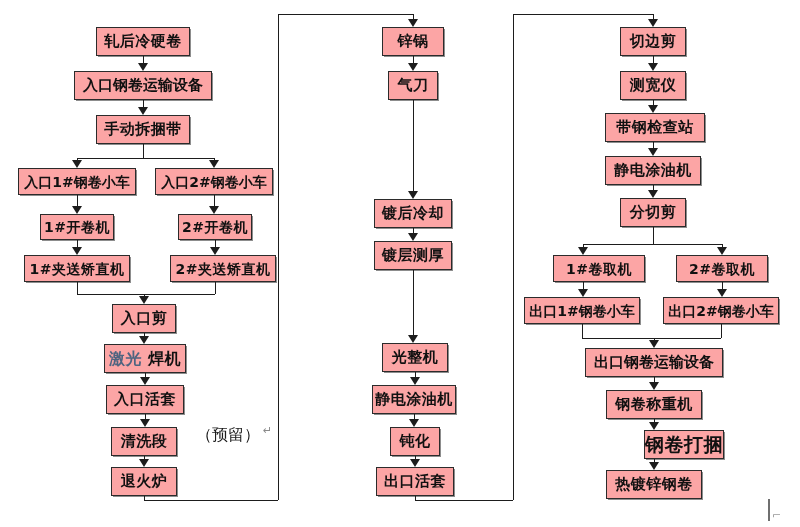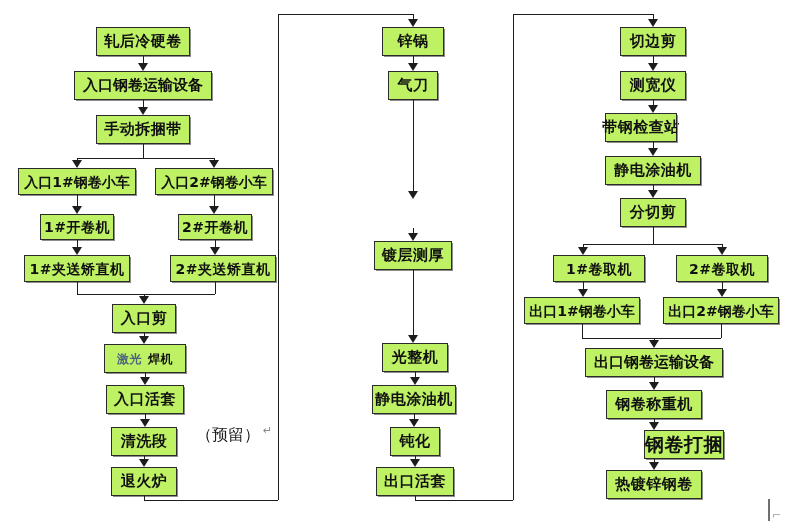--- a/index.html
+++ b/index.html
@@ -13,21 +13,21 @@
     width:800px;
     height:527px;
     background:#ffffff;
     overflow:hidden;
   }
   
   .node{
     position:absolute;
     box-sizing:border-box;
     border:1.4px solid #2b2b2b;
-    background:#bef264;
+    background:#fca5a5;
     color:#111111;
     display:flex;
     align-items:center;
     justify-content:center;
     font-weight:bold;
     letter-spacing:.5px;
     white-space:nowrap;
     line-height:1;
     text-align:center;
   }
@@ -115,39 +115,42 @@
     </div>
     <div class="node" style="left: 24px; top: 255px; width: 106px; height: 27px; font-size: 14px;">
       <span>1#夹送矫直机</span>
     </div>
     <div class="node" style="left: 162px; top: 255px; width: 106px; height: 27px; font-size: 14px; margin-left: 8px;">
       <span>2#夹送矫直机</span>
     </div>
     <div class="node" style="left: 112px; top: 304px; width: 64px; height: 29px; font-size: 15px;">
       <span>入口剪</span>
     </div>
-    <div class="node" style="left: 104px; top: 344px; width: 82px; height: 29px; font-size: 12px;">
+    <div class="node" style="left: 104px; top: 344px; width: 82px; height: 29px; font-size: 16px;">
       <span class="laser">激光</span>
       <span>焊机</span>
     </div>
     <div class="node" style="left: 106px; top: 385px; width: 78px; height: 29px; font-size: 15px;">
       <span>入口活套</span>
     </div>
     <div class="node" style="left: 111px; top: 427px; width: 66px; height: 29px; font-size: 15px;">
       <span>清洗段</span>
     </div>
     <div class="node" style="left: 111px; top: 467px; width: 66px; height: 29px; font-size: 15px;">
       <span>退火炉</span>
     </div>
     <div class="node" style="left: 382px; top: 27px; width: 62px; height: 29px; font-size: 15px;">
       <span>锌锅</span>
     </div>
     <div class="node" style="left: 388px; top: 71px; width: 50px; height: 29px; font-size: 15px;">
       <span>气刀</span>
     </div>
+    <div class="node" style="left: 374px; top: 199px; width: 78px; height: 29px; font-size: 15px;">
+      <span>镀后冷却</span>
+    </div>
     <div class="node" style="left: 374px; top: 241px; width: 78px; height: 29px; font-size: 15px;">
       <span>镀层测厚</span>
     </div>
     <div class="node" style="left: 382px; top: 343px; width: 66px; height: 29px; font-size: 15px;">
       <span>光整机</span>
     </div>
     <div class="node" style="left: 372px; top: 385px; width: 84px; height: 29px; font-size: 15px;">
       <span>静电涂油机</span>
     </div>
     <div class="node" style="left: 390px; top: 427px; width: 50px; height: 29px; font-size: 15px;">
@@ -155,21 +158,21 @@
     </div>
     <div class="node" style="left: 376px; top: 467px; width: 78px; height: 29px; font-size: 15px;">
       <span>出口活套</span>
     </div>
     <div class="node" style="left: 620px; top: 27px; width: 66px; height: 29px; font-size: 15px;">
       <span>切边剪</span>
     </div>
     <div class="node" style="left: 620px; top: 71px; width: 66px; height: 29px; font-size: 15px;">
       <span>测宽仪</span>
     </div>
-    <div class="node" style="left: 605px; top: 113px; width: 72px; height: 29px; font-size: 15px;">
+    <div class="node" style="left: 605px; top: 113px; width: 100px; height: 29px; font-size: 15px;">
       <span>带钢检查站</span>
     </div>
     <div class="node" style="left: 620px; top: 198px; width: 66px; height: 29px; font-size: 15px;">
       <span>分切剪</span>
     </div>
     <div class="node" style="left: 605px; top: 156px; width: 96px; height: 29px; font-size: 15px;">
       <span>静电涂油机</span>
     </div>
     <div class="node" style="left: 537px; top: 255px; width: 92px; height: 27px; font-size: 14px; margin-left: 16px;">
       <span>1#卷取机</span>

